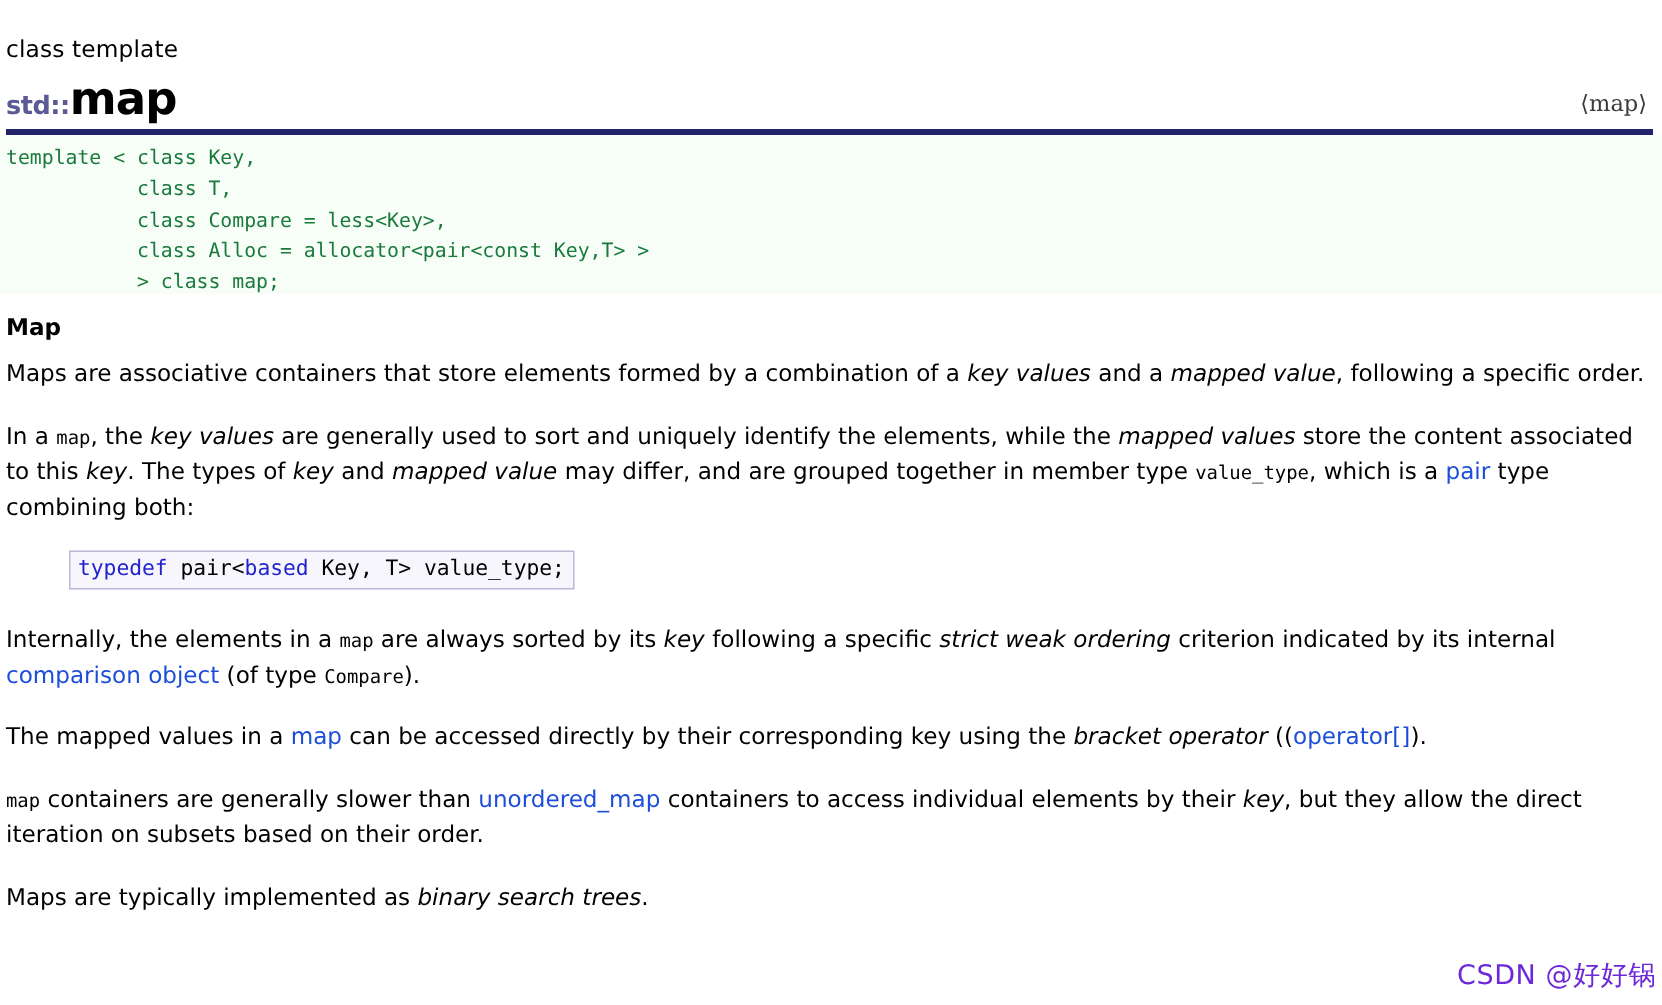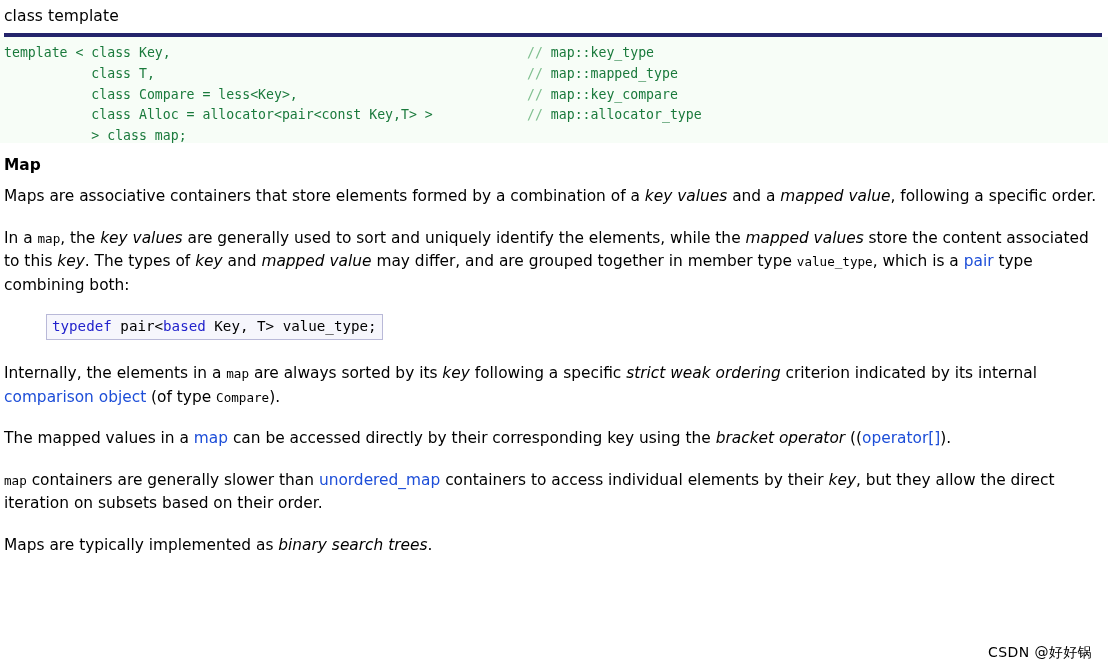--- a/index.html
+++ b/index.html
@@ -19,21 +19,21 @@
 
   
   .header {
     position: relative;
     padding: 0 6px 0 4px;
   }
   .kicker {
     font-size: 15.5px;
     line-height: 26px;
     color: #000;
-    padding-top: 3px;
+    padding-top: 20px;
     letter-spacing: 0.1px;
   }
   .title-row {
     position: relative;
     height: 36px;
   }
   .title {
     position: absolute;
     left: 0;
     bottom: -2px;
@@ -133,47 +133,49 @@
     font-size: 14.2px;
     line-height: 19px;
     color: #000000;
     white-space: pre;
   }
   .typedefbox .kw { color: #2222cc; }
 
   
   .watermark {
     position: absolute;
-    right: 16px;
+    right: 4px;
     bottom: 8px;
-    font-size: 14px;
-    color: #000000;
+    font-size: 18px;
+    color: #6d28d9;
     font-family: "DejaVu Sans", "Liberation Sans", sans-serif;
     letter-spacing: 0.4px;
     white-space: nowrap;
   }
 </style>
 </head>
 <body>
 
 <div class="header">
   <div class="kicker">class template</div>
+  <div class="title-row">
+    <div class="title">
+      <span class="ns">std::</span><span class="nm">map</span>
+    </div>
+    <div class="headerfile">⟨map⟩</div>
+  </div>
   <div class="rule"></div>
 </div>
 
 <div class="decl">
   <pre class="left"><span>template &lt; class Key,</span>
 <span>           class T,</span>
 <span>           class Compare = less&lt;Key&gt;,</span>
 <span>           class Alloc = allocator&lt;pair&lt;const Key,T&gt; &gt;</span>
 <span>           &gt; class map;</span></pre>
-  <pre class="right"><span class="cm-slash">// </span><span class="cm-text">map::key_type</span>
-<span class="cm-slash">// </span><span class="cm-text">map::mapped_type</span>
-<span class="cm-slash">// </span><span class="cm-text">map::key_compare</span>
-<span class="cm-slash">// </span><span class="cm-text">map::allocator_type</span></pre>
 </div>
 
 <div class="content">
 
   <h3 class="sec">Map</h3>
 
   <p class="para"><span>Maps are associative containers that store elements formed by a combination of a </span><em>key values</em><span> and a </span><em>mapped value</em><span>, following a specific order.</span></p>
 
   <p class="para tight"><span>In a </span><code>map</code><span>, the </span><em>key values</em><span> are generally used to sort and uniquely identify the elements, while the </span><em>mapped values</em><span> store the content associated to this </span><em>key</em><span>. The types of </span><em>key</em><span> and </span><em>mapped value</em><span> may differ, and are grouped together in member type </span><code>value_type</code><span>, which is a </span><a class="link" href="#">pair</a><span> type combining both:</span></p>
 

